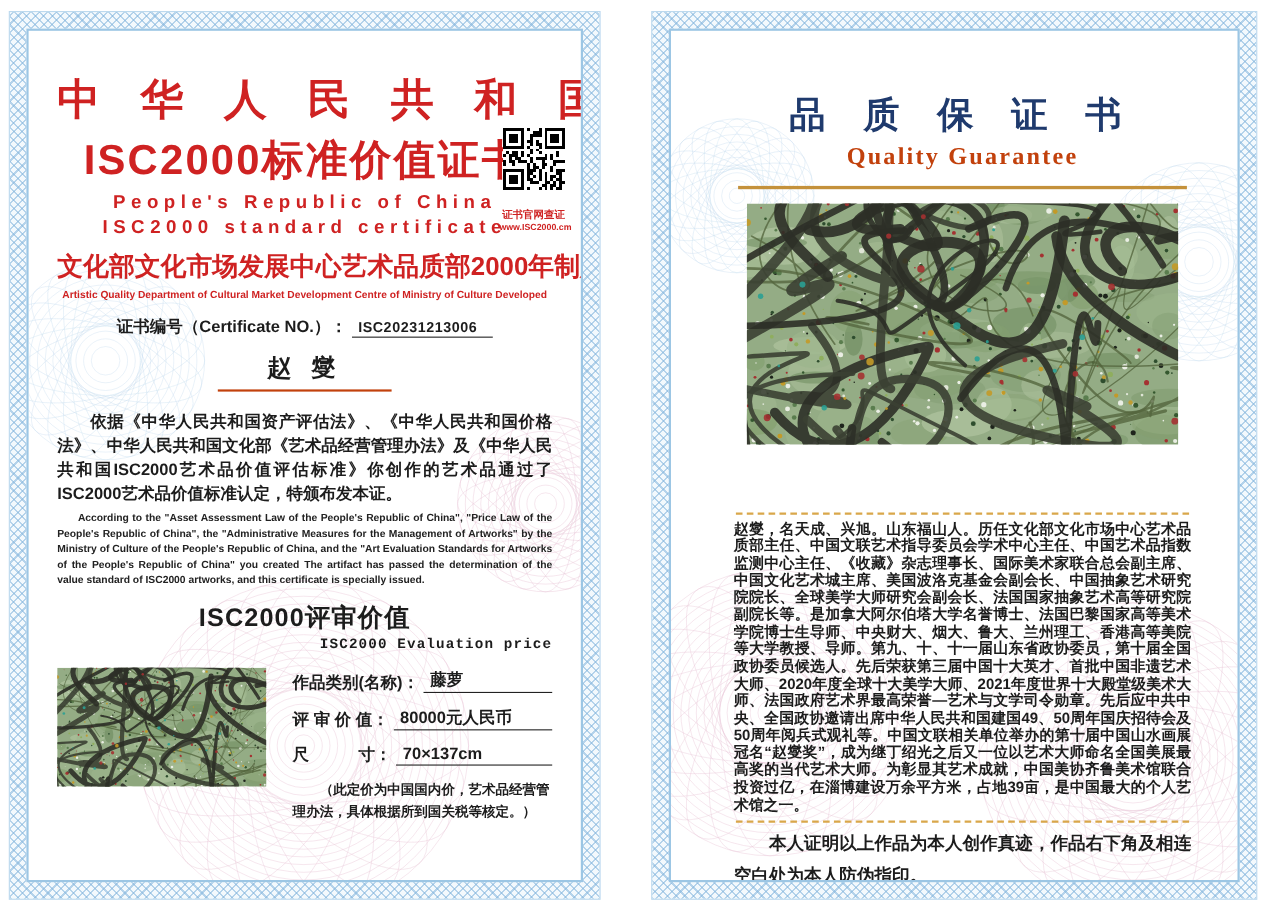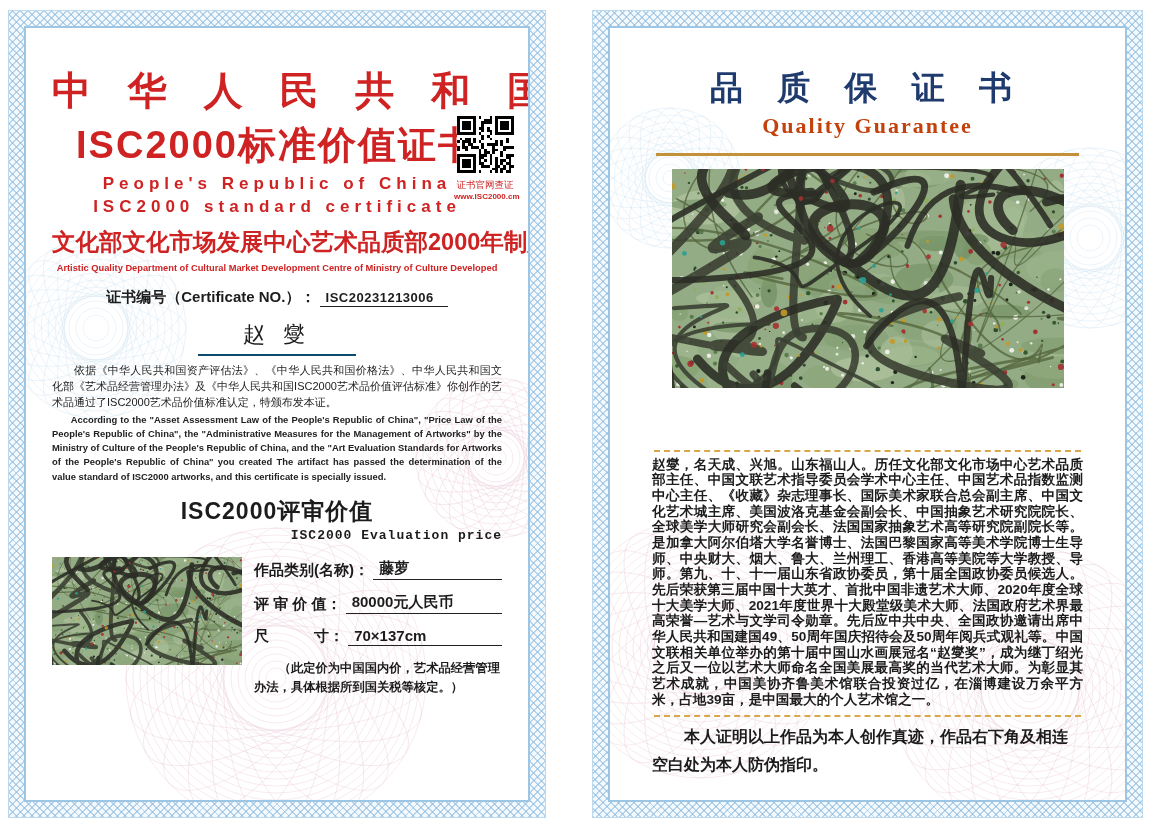--- a/index.html
+++ b/index.html
@@ -33,46 +33,46 @@
   
   .l-content { padding: 14px 26px 0 26px; }
   .t-red { color: #cf2222; text-align: center; }
   .title-cn1 { font-size: 39px; font-weight: 800; letter-spacing: 13px; margin-top: 22px; white-space: nowrap; }
   .title-cn2 { font-size: 38px; font-weight: 800; letter-spacing: 2px; margin-top: 2px; white-space: nowrap; }
   .title-en  { font-size: 17px; font-weight: 800; letter-spacing: 5px; white-space: nowrap; margin-top: 3px; }
   .sub-cn { font-size: 23.5px; font-weight: 900; margin-top: 9px; white-space: nowrap; }
   .sub-en { font-size: 9.3px; font-weight: 700; margin-top: 5px; white-space: nowrap; }
   .qr-box { position: absolute; top: 88px; right: 12px; width: 62px; text-align: center; }
   .qr-box svg { width: 57px; height: 57px; display: block; margin: 0 auto; }
-  .qr-cap1 { font-size: 9.5px; font-weight: 400; color: #cf2222; margin-top: 6px; white-space: nowrap; }
+  .qr-cap1 { font-size: 9.5px; font-weight: 700; color: #cf2222; margin-top: 16px; white-space: nowrap; }
   .qr-cap2 { font-size: 8px;  font-weight: 700; color: #cf2222; white-space: nowrap; }
 
   .certno-row { text-align: center; margin-top: 15px; font-size: 15px; font-weight: 600; }
   .certno-val { font-size: 13px; font-weight: 800; border-bottom: 1.5px solid #222; padding: 0 14px 1px 6px; letter-spacing: .5px; }
   .artist-name { text-align: center; margin-top: 13px; }
-  .artist-name span { display: inline-block; font-size: 22px; font-weight: 400; letter-spacing: 6px;
-    border-bottom: 2px solid #0c4a6e; padding: 0 45px 4px 45px; }
-  .body-cn { margin-top: 6px; font-size: 11px; font-weight: 400; line-height: 1.46; text-align: justify; text-indent: 2em; }
+  .artist-name span { display: inline-block; font-size: 22px; font-weight: 700; letter-spacing: 6px;
+    border-bottom: 2px solid #c2410c; padding: 0 45px 4px 45px; }
+  .body-cn { margin-top: 17px; font-size: 15px; font-weight: 700; line-height: 1.46; text-align: justify; text-indent: 2em; }
   .body-en { margin-top: 3px; font-size: 9.4px; font-weight: 700; line-height: 1.5; text-align: justify; text-indent: 2em; color: #222; }
 
   .eval-title { text-align: center; font-size: 23px; font-weight: 800; letter-spacing: 1px; margin-top: 12px; }
   .eval-sub { text-align: right; font-size: 13px; font-weight: 700; letter-spacing: 1px;
     font-family: Liberation Mono, monospace; margin-top: 1px; }
-  .eval-row { display: flex; margin-top: 14px; gap: 12px; }
+  .eval-row { display: flex; margin-top: 14px; gap: 24px; }
   .painting-thumb { width: 190px; height: 108px; flex: 0 0 190px; }
   .painting-thumb svg, .painting-main svg { width: 100%; height: 100%; display: block; }
   .fields { flex: 1; padding-top: 2px; }
   .field { display: flex; align-items: flex-end; margin-bottom: 13px; }
   .field .lbl { font-size: 15px; font-weight: 700; white-space: pre; }
   .field .val { flex: 1; font-size: 15px; font-weight: 800; border-bottom: 1.5px solid #222; padding: 0 0 1px 6px; }
   .note-cn { font-size: 12.3px; font-weight: 800; line-height: 1.6; text-indent: 2em; margin-top: 2px; }
   .note-en { font-size: 12.3px; font-weight: 700; line-height: 1.42; text-indent: 1.2em; text-align: justify; margin-top: 3px; }
 
   
-  .r-content { padding: 12px 42px 0 42px; }
+  .r-content { padding: 28px 42px 0 42px; margin-left: 15px; }
   .r-title { text-align: center; color: #1f3a6d; font-family: "Liberation Serif", "DejaVu Serif", serif;
     font-size: 33px; font-weight: 800; letter-spacing: 13px; margin-top: 26px; white-space: nowrap; }
   .r-sub { text-align: center; color: #c2410c; font-family: "Liberation Serif", "DejaVu Serif", serif;
     font-size: 22px; font-weight: 800; letter-spacing: 2px; margin-top: 2px; }
   .gold-line { height: 2.5px; background: #c4913b; margin: 14px 4px 0 4px; }
   .painting-main { width: 392px; height: 219px; margin: 13px auto 0 auto; }
   .gold-dashed { border: none; border-top: 2px dashed #d9a74a; margin: 0 2px; }
   .gd-top { margin-top: 62px; }
   .bio { font-size: 13.6px; font-weight: 700; line-height: 1.155; text-align: justify; margin-top: 5px; letter-spacing: 0px; }
   .gd-bottom { margin-top: 7px; }

